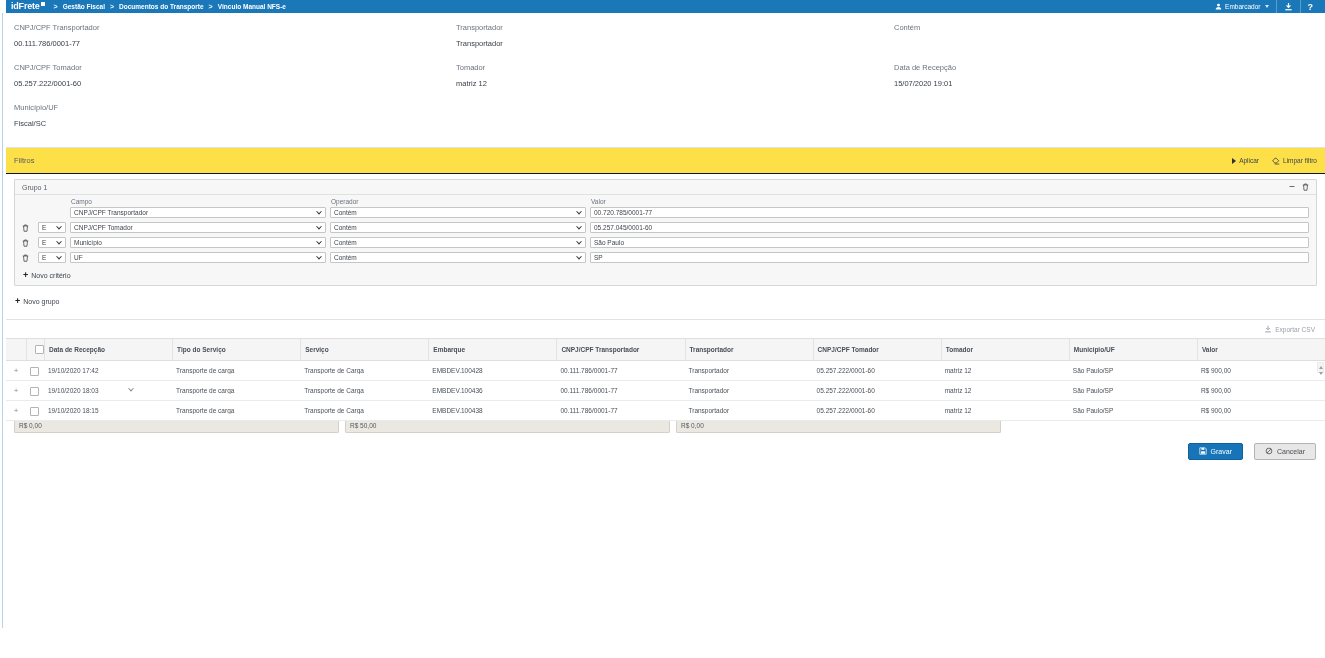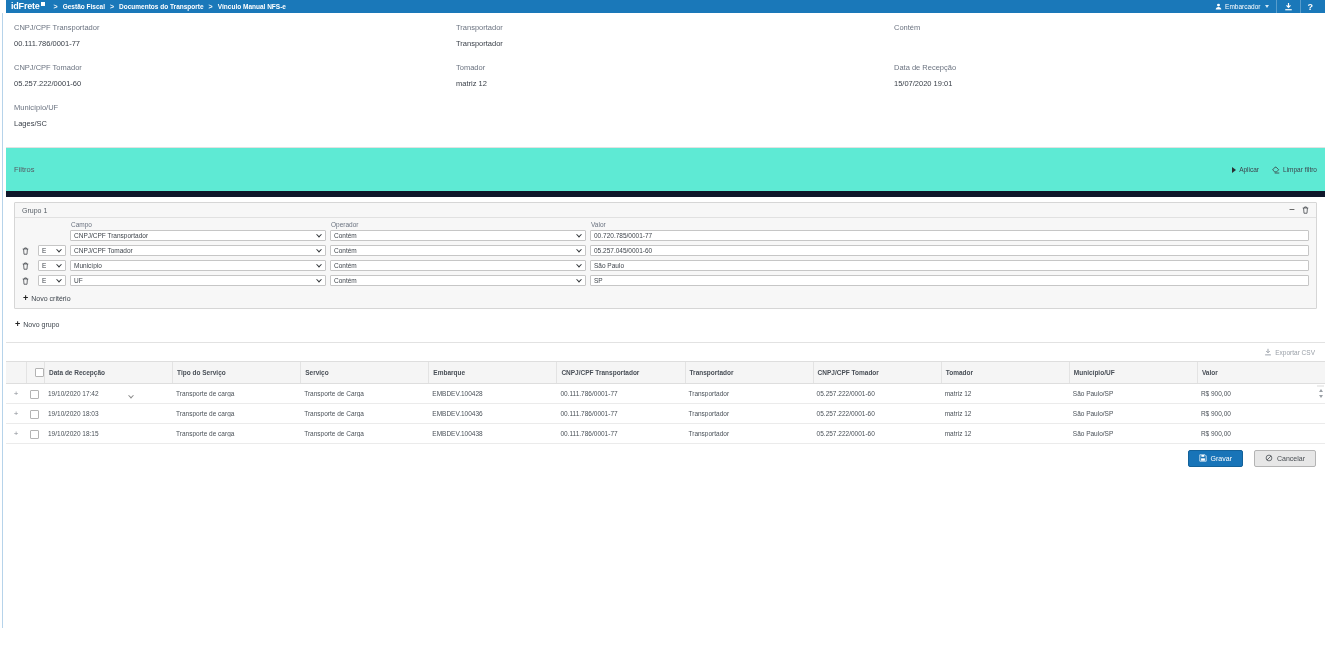--- a/index.html
+++ b/index.html
@@ -27,21 +27,21 @@
 
   .leftline { position:absolute; left:2px; top:13px; bottom:30px; width:1px; background:rgba(64,140,200,.38); z-index:5; }
 
   
   .info { flex:0 0 134px; display:grid; grid-template-columns:442px 438px 1fr; padding:10px 8px 0; align-content:start; }
   .field { height:40px; }
   .f-lbl { font-size:7.5px; color:#6b7380; margin-bottom:7px; }
   .f-val { font-size:7.5px; color:#3b414a; }
 
   
-  .filters-bar { flex:0 0 18px; background:#5eead4; border-top:1px solid #e2e2e2; border-bottom:6px solid #0f172a; display:flex; align-items:center; padding:17px 8px; }
+  .filters-bar { flex:0 0 18px; background:#fde047; border-top:1px solid #e2e2e2; border-bottom:1px solid #0f172a; display:flex; align-items:center; padding:8px 8px; }
   .filters-title { font-size:7.5px; color:#555c64; }
   .fb-actions { margin-left:auto; display:flex; align-items:center; gap:12px; }
   .fbtn { display:flex; align-items:center; gap:3px; font-size:6.5px; color:#3d444c; cursor:pointer; }
   .tri-right { width:0; height:0; border-top:3px solid transparent; border-bottom:3px solid transparent; border-left:4.5px solid #2b2f33; }
 
   .group { margin:5px 8px 0; border:1px solid #d6d6d6; background:#f7f7f7; border-radius:1px; }
   .group-hd { height:15px; display:flex; align-items:center; padding:0 7px; border-bottom:1px solid #e1e1e1; }
   .group-title { font-size:7px; color:#555c64; }
   .group-tools { margin-left:auto; display:flex; align-items:center; gap:7px; }
   .minus-btn { font-size:10px; line-height:8px; color:#333; cursor:pointer; }
@@ -146,21 +146,21 @@
       <div class="field">
         <div class="f-lbl">CNPJ/CPF Transportador</div>
         <div class="f-val">00.111.786/0001-77</div>
       </div>
       <div class="field">
         <div class="f-lbl">CNPJ/CPF Tomador</div>
         <div class="f-val">05.257.222/0001-60</div>
       </div>
       <div class="field">
         <div class="f-lbl">Município/UF</div>
-        <div class="f-val">Lages/SC</div>
+        <div class="f-val">Fiscal/SC</div>
       </div>
     </div>
     <div>
       <div class="field">
         <div class="f-lbl">Transportador</div>
         <div class="f-val">Transportador</div>
       </div>
       <div class="field">
         <div class="f-lbl">Tomador</div>
         <div class="f-val">matriz 12</div>

